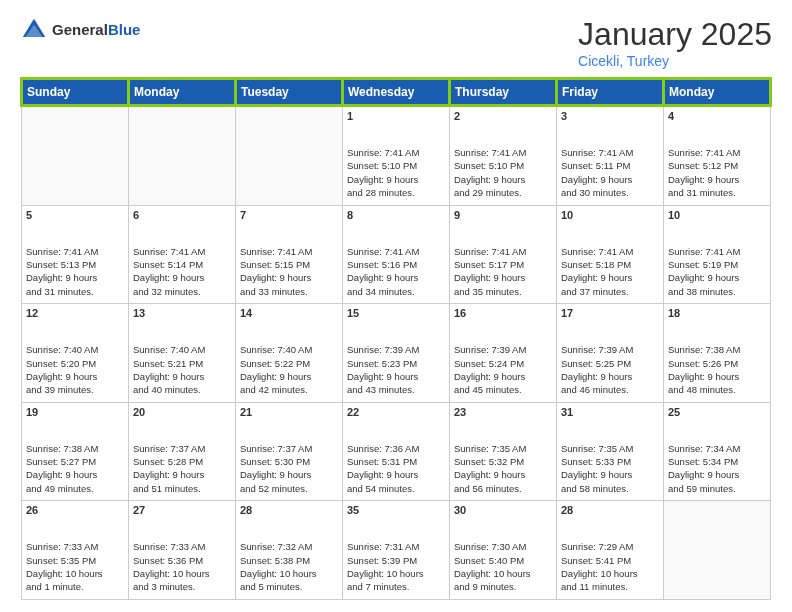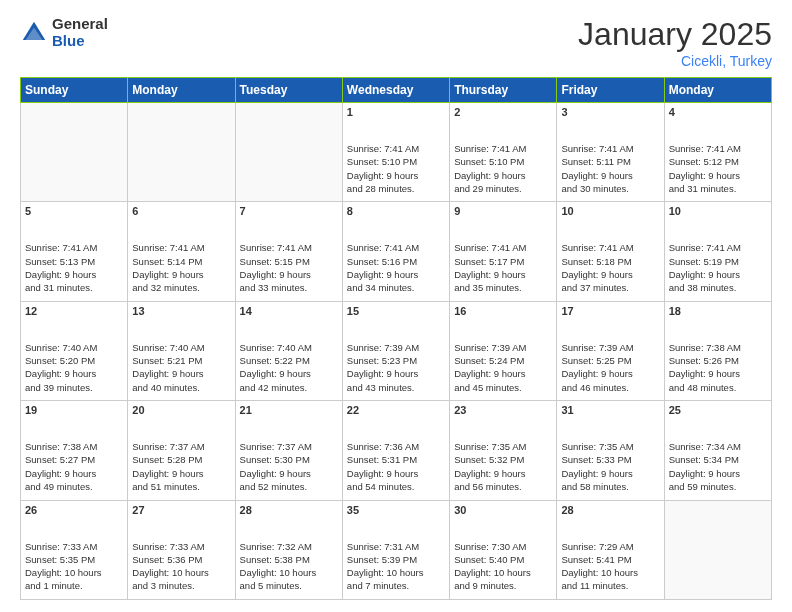--- a/index.html
+++ b/index.html
@@ -23,39 +23,39 @@
       align-items: flex-start;
       margin-bottom: 8px;
     }
     .logo {
       display: flex;
       align-items: center;
       gap: 4px;
     }
     .logo-text {
       display: flex;
-      flex-direction: column;
+      flex-direction: row;
       line-height: 1.1;
     }
     .logo-general {
       font-size: 15px;
       font-weight: bold;
       color: #333;
     }
     .logo-blue {
       font-size: 15px;
       font-weight: bold;
       color: #1a5cb0;
     }
     .logo-icon {
       width: 28px;
       height: 28px;
     }
     .title-block {
-      text-align: right;
+      text-align: left;
     }
     .month-title {
       font-size: 32px;
       color: #333;
       font-weight: normal;
     }
     .subtitle {
       font-size: 14px;
       color: #3b82f6;
     }
@@ -66,21 +66,21 @@
       width: 100%;
       table-layout: fixed;
     }
     .calendar th {
       background-color: #1a5cb0;
       color: #fff;
       font-size: 12px;
       font-weight: bold;
       padding: 5px 4px;
       text-align: left;
-      border: 1px solid #84cc16;
+      border: 3px solid #84cc16;
     }
     .calendar td {
       border: 1px solid #ccc;
       vertical-align: top;
       padding: 3px 4px;
       font-size: 10px;
       color: #333;
       background: #fff;
       height: 82px;
     }

